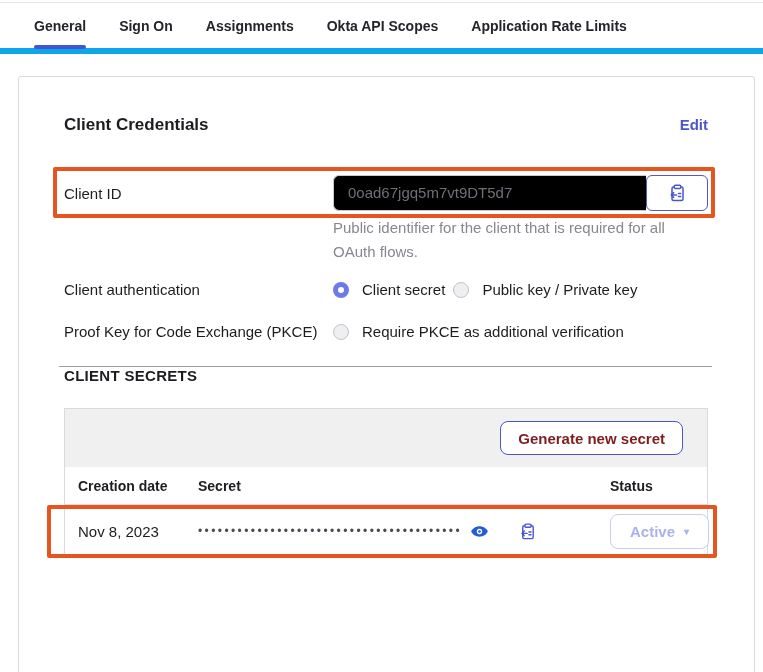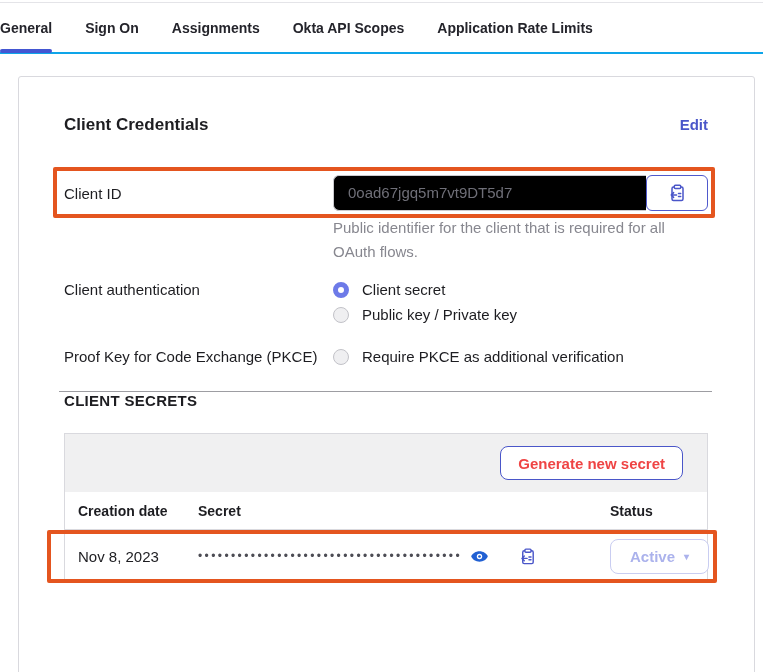--- a/index.html
+++ b/index.html
@@ -5,23 +5,23 @@
   * { box-sizing: border-box; margin: 0; padding: 0; }
   html, body {
     width: 763px; height: 672px; overflow: hidden;
     background: #ffffff;
     font-family: "Liberation Sans", sans-serif;
     color: #1d1d21;
   }
   
   .topline { height: 3px; border-bottom: 1px solid #e4e4e8; }
   .tabbar {
-    display: flex; gap: 33px; 
+    display: flex; gap: 33px; padding-left: 34px;
     height: 51px; align-items: stretch;
-    border-bottom: 2px solid #0ea5e9;
+    border-bottom: 6px solid #0ea5e9;
   }
   .tab {
     display: flex; align-items: center; position: relative;
     font-size: 14px; font-weight: 600; color: #24242b;
     cursor: pointer; white-space: nowrap;
   }
   .tab.active::after {
     content: ""; position: absolute; left: 0; right: 0; bottom: -1px;
     height: 4px; background: #4356d2; border-radius: 2px;
   }
@@ -61,42 +61,42 @@
     border: 1px solid #4f59cc; border-radius: 6px;
     display: flex; align-items: center; justify-content: center;
     cursor: pointer;
   }
   .help-text {
     margin-left: 269px; margin-top: 5px; width: 342px;
     font-size: 15px; line-height: 24px; color: #87878f;
   }
   
   .auth-row { margin-top: 17px; align-items: flex-start; }
-  .opt-col { display: flex; flex-direction: column; gap: 8px; }
+  .opt-col { display: flex; flex-direction: row; gap: 8px; }
   .opt { display: flex; align-items: center; gap: 13px; cursor: pointer; }
   .radio, .checkbox {
     width: 16px; height: 16px; border-radius: 50%; flex: 0 0 16px;
   }
   .radio.sel { border: 5px solid #6d7ae8; background: #fff; }
   .radio.unsel, .checkbox { border: 1px solid #c2c2c8; background: #efeff1; }
   .opt-label { font-size: 15px; }
   .pkce-row { margin-top: 25px; }
   
   .divider { margin: 26px 0 0 -5px; width: calc(100% + 9px); border: none; border-top: 1px solid #9d9da2; }
   .secrets-heading { font-size: 15px; font-weight: 700; letter-spacing: 0.3px; }
   .sec-table { margin-top: 24px; border: 1px solid #d9d9de; position: relative; }
   .band {
     height: 58px; background: #f0f0f1;
     display: flex; justify-content: flex-end; align-items: center;
     padding-right: 24px;
   }
   .gen-btn {
     height: 34px; padding: 0 17px; background: #fff;
     border: 1px solid #4a56c9; border-radius: 8px;
-    color: #ef4444; font-size: 15px; font-weight: 700;
+    color: #7f1d1d; font-size: 15px; font-weight: 700;
     font-family: "Liberation Sans", sans-serif; cursor: pointer;
   }
   .thead, .trow {
     display: grid; grid-template-columns: 120px 1fr 97px;
     align-items: center; padding-left: 13px;
   }
   .thead { height: 38px; border-bottom: 1px solid #d9d9de; font-size: 14px; font-weight: 700; }
   .trow { height: 52px; font-size: 15px; }
   .secret-cell { display: flex; align-items: center; }
   .dots {

